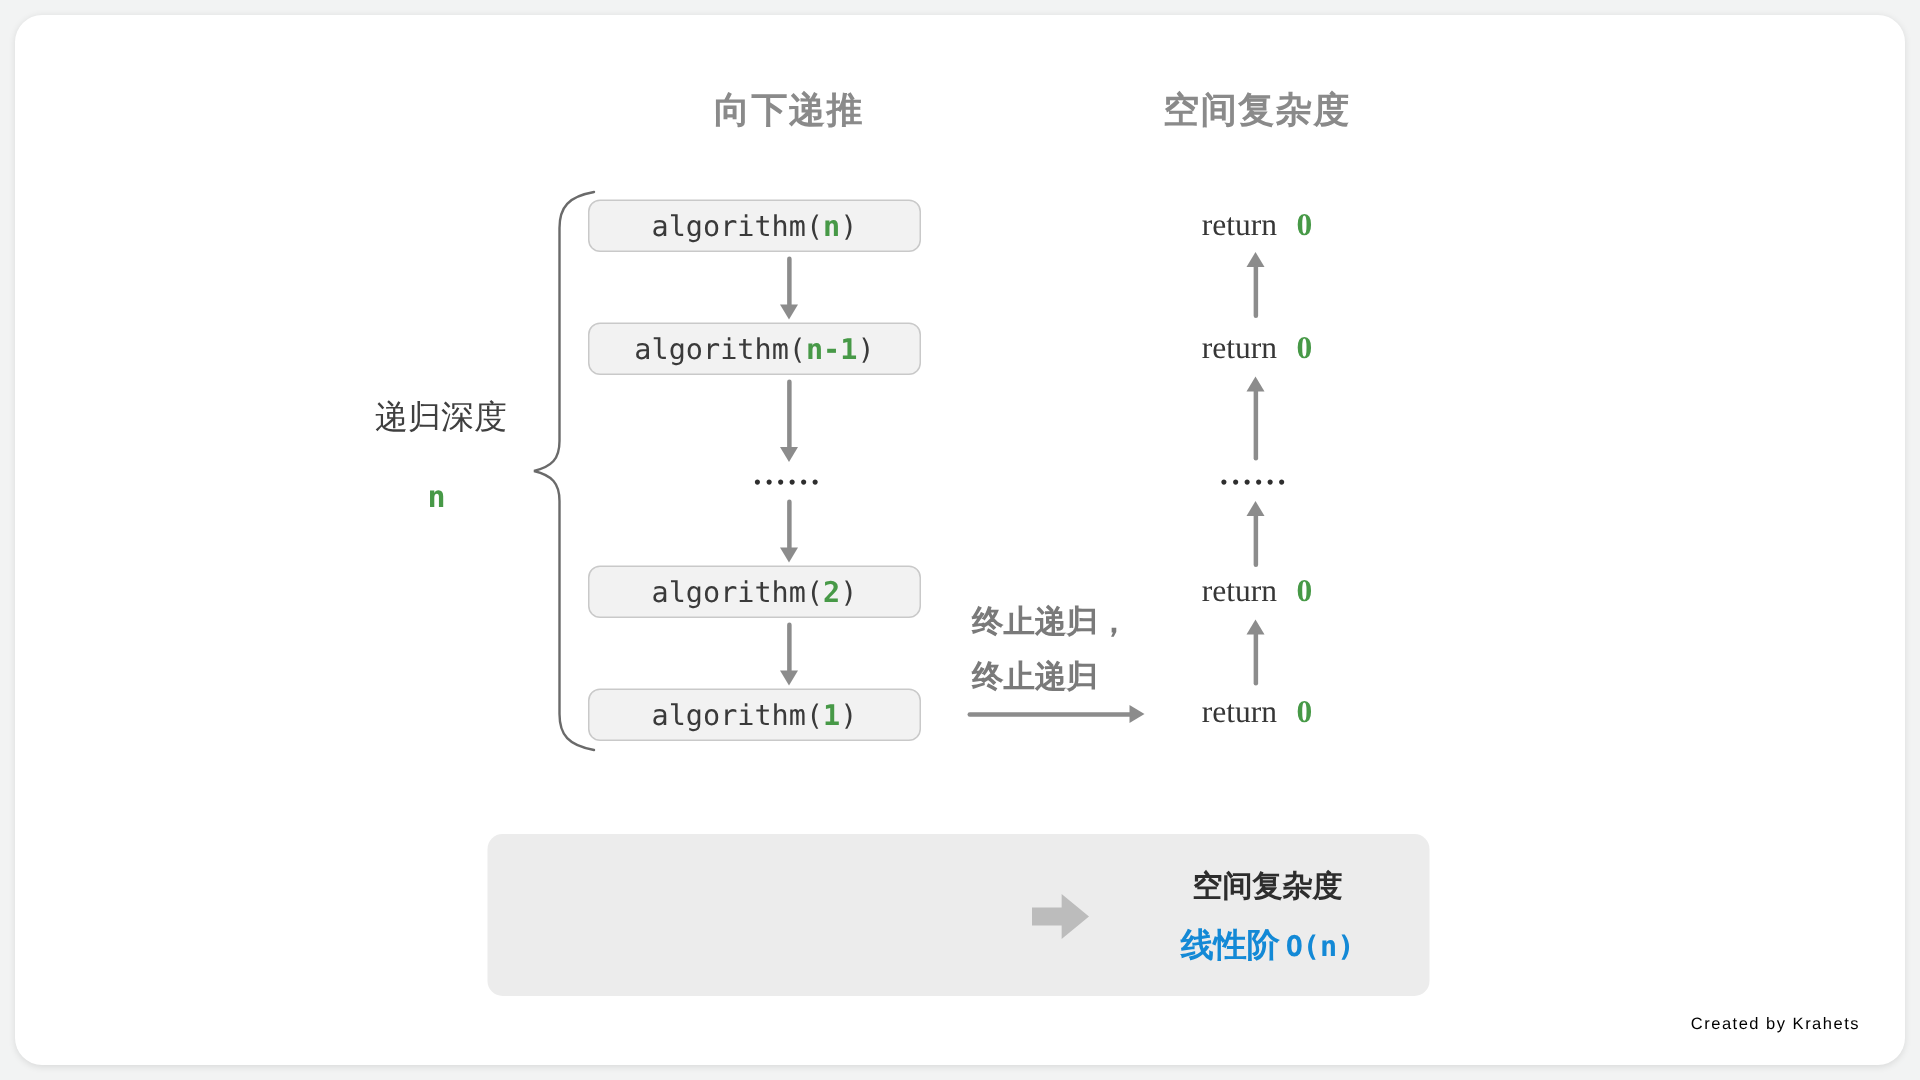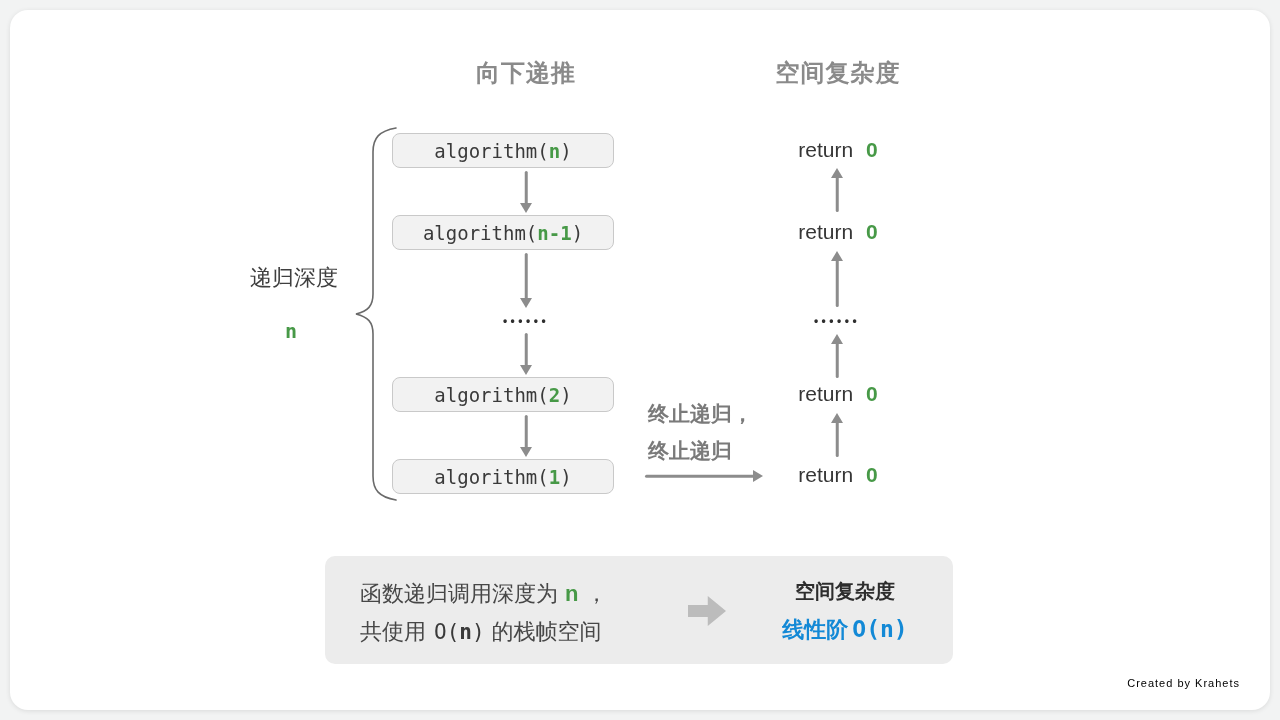--- a/index.html
+++ b/index.html
@@ -17,21 +17,21 @@
 
   
   .callbox { left:392px; width:222px; height:35px; background:#f2f2f2;
              border:1.5px solid #c9c9c9; border-radius:8px; box-sizing:border-box;
              display:flex; align-items:center; justify-content:center;
              font-family:"DejaVu Sans Mono","Liberation Mono",monospace;
              font-size:19px; color:#3a3a3a; }
   .g  { color:#479947; font-weight:bold; }
 
   
-  .ret { font-family:Liberation Sans, sans-serif;
+  .ret { font-family:Liberation Serif, serif;
          font-size:21px; color:#363636; }
   .ret .g0 { color:#479947; font-weight:bold; margin-left:0.62em; }
 
   
   .dots { font-size:12px; font-weight:bold; color:#2e2e2e; letter-spacing:3.5px; }
 
   
   .av, .au { width:16px; }
   .stem-v { position:absolute; left:50%; transform:translateX(-50%); width:2.5px;
             background:#8c8c8c; border-radius:2px; }
@@ -64,21 +64,21 @@
   .sum-line { font-size:22px; color:#474747; white-space:nowrap; }
   .sum-line .mono { font-family:"DejaVu Sans Mono","Liberation Mono",monospace;
                     font-size:21px; color:#3a3a3a; }
   .sum-line .g { margin:0 7px; }
   .sum-line .post { margin-left:7px; }
   .big-arrow { width:38px; height:30px; background:#bcbcbc;
                clip-path:polygon(0 30%, 52% 30%, 52% 0, 100% 50%, 52% 100%, 52% 70%, 0 70%); }
   .res-title { font-size:20px; font-weight:bold; color:#2d2d2d; }
   .res-value { font-size:22px; font-weight:bold; color:#1389d6; }
   .res-value .mono { font-family:"DejaVu Sans Mono","Liberation Mono",monospace;
-                     font-size:23px; margin-left:4px; }
+                     font-size:19px; margin-left:4px; }
 
   .watermark { font-family:Liberation Sans, sans-serif;
                font-size:11px; color:#000000; letter-spacing:1px; }
 </style>
 </head>
 <body>
 
 <div class="scene">
   <div class="card"></div>
 
@@ -165,26 +165,20 @@
 
   <div class="abs ah" style="left:645px; top:468px; width:118px;">
       <div class="stem-h"></div>
       <div class="head-r"></div>
     </div>
 
   <div class="abs note" style="left:648px; top:400px;">终止递归，</div>
   <div class="abs note" style="left:648px; top:437px;">终止递归</div>
 
   <div class="abs summary"></div>
-  <div class="abs sum-line" style="left:360px; top:579px;">
-    <span>函数递归调用深度为</span><span class="g">n</span><span>，</span>
-  </div>
-  <div class="abs sum-line" style="left:360px; top:617px;">
-    <span>共使用</span><span class="mono" style="margin-left:8px;">O(</span><span class="g mono" style="margin:0;">n</span><span class="mono">)</span><span class="post">的栈帧空间</span>
-  </div>
   <div class="abs big-arrow" style="left:688px; top:596px;"></div>
   <div class="abs ctr res-title" style="left:845px; top:591px;">空间复杂度</div>
   <div class="abs ctr res-value" style="left:845px; top:630px;">
     <span>线性阶</span><span class="mono">O(n)</span>
   </div>
 
   <div class="abs watermark" style="right:40px; top:677px;">Created by Krahets</div>
 </div>
 
 </body></html>

